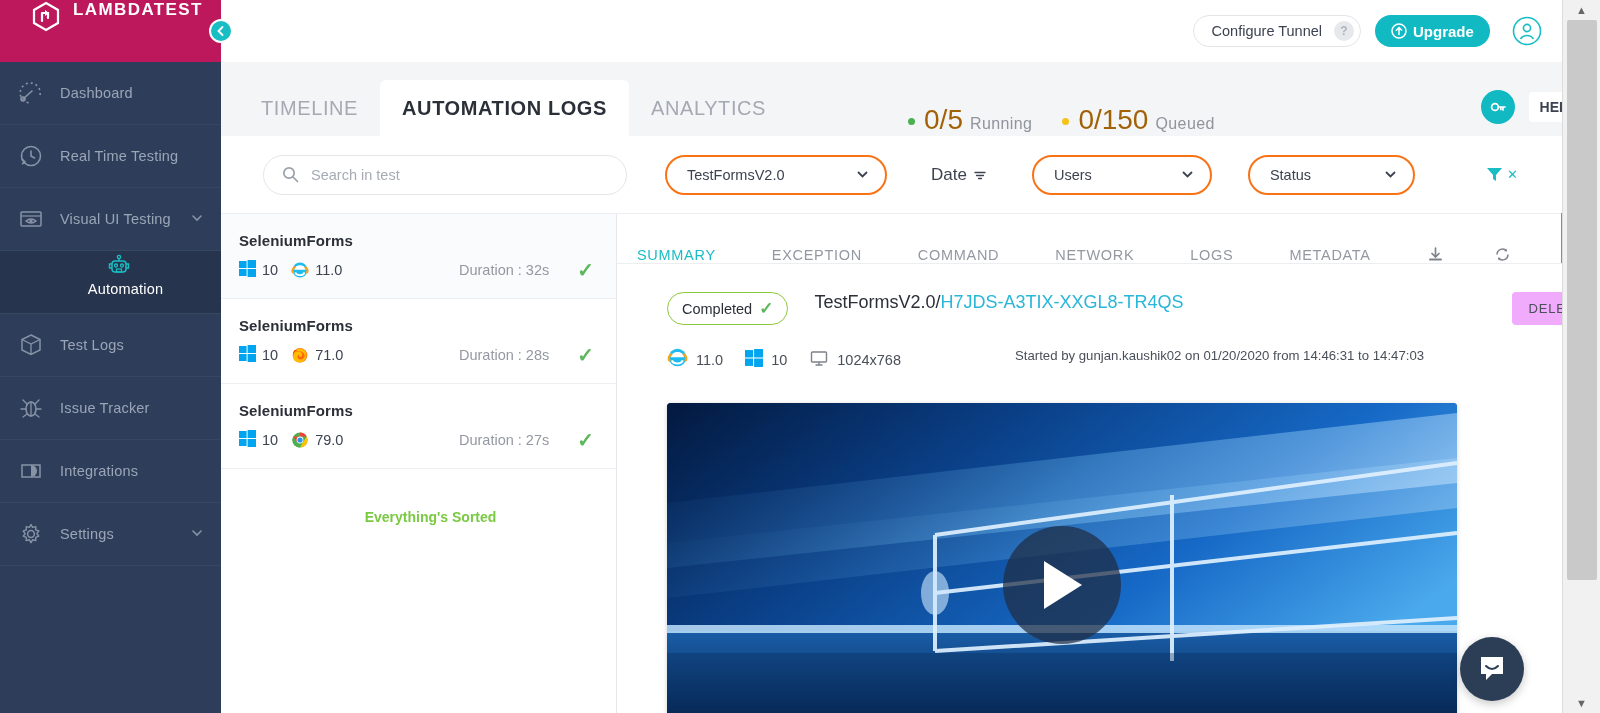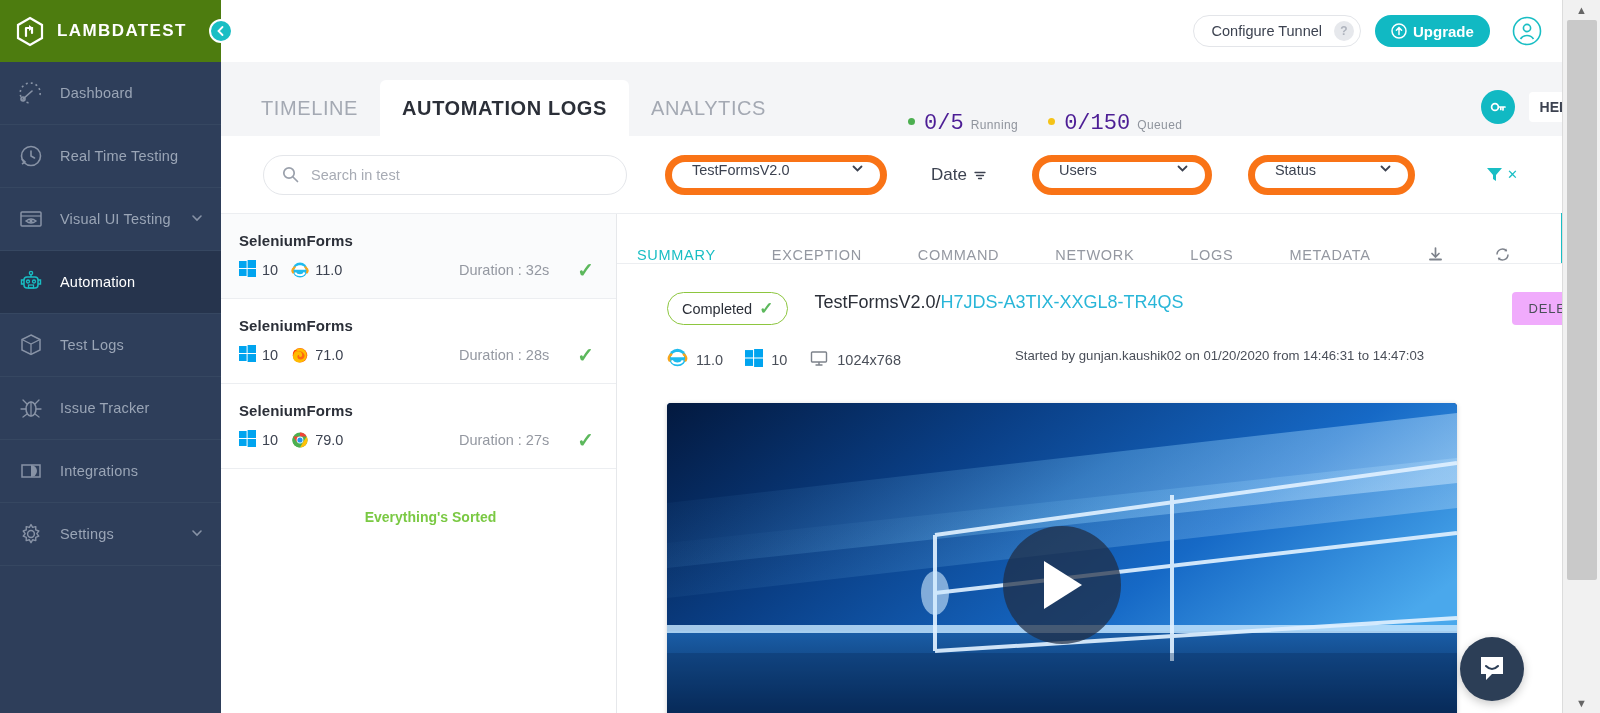--- a/index.html
+++ b/index.html
@@ -6,34 +6,34 @@
   html, body {
     width: 1600px; height: 713px;
     font-family: "Liberation Sans", sans-serif;
     background: #ffffff; overflow: hidden;
   }
   .app { position: relative; width: 1600px; height: 713px; display: flex; }
 
   
   .sidebar { width: 221px; height: 713px; background: #2e3e5a; flex: 0 0 221px;
              position: relative; z-index: 5; }
-  .brand { height: 62px; background: #4d7c0f; display: flex; align-items: center;
-           padding-left: 14px; position: relative; }
+  .brand { height: 62px; background: #be185d; display: flex; align-items: flex-start;
+           padding-left: 30px; position: relative; }
   .brand-logo { width: 32px; height: 32px; flex: 0 0 32px; }
   .brand-name { color: #fff; font-weight: bold; font-size: 17px; letter-spacing: 1.4px;
                 margin-left: 11px; }
   .collapse-btn { position: absolute; right: -12px; top: 19px; width: 24px; height: 24px;
                   border-radius: 50%; background: #19bec4; border: 2px solid #fff;
                   display: flex; align-items: center; justify-content: center; cursor: pointer; }
   .collapse-btn svg { display: block; }
 
   .nav { padding-top: 0; }
   .nav-item { height: 63px; display: flex; align-items: center; padding-left: 16px;
               border-bottom: 1px solid #364761; cursor: pointer; }
-  .nav-item.active { background: #26344d; }
+  .nav-item.active { background: #26344d; flex-direction: column; }
   .nav-ico { width: 30px; height: 30px; flex: 0 0 30px; display: flex; align-items: center;
              justify-content: center; }
   .nav-label { margin-left: 14px; color: #9aa5b6; font-size: 14.5px; letter-spacing: .2px; }
   .nav-item.active .nav-label { color: #ffffff; }
   .nav-caret { margin-left: auto; margin-right: 18px; color: #8893a6; }
 
   
   .main { flex: 1 1 auto; height: 713px; background: #f4f5f7; position: relative;
           display: flex; flex-direction: column; }
 
@@ -57,40 +57,40 @@
   .tabstrip { height: 74px; background: #f4f5f7; display: flex; align-items: flex-end;
               padding-left: 18px; flex: 0 0 74px; position: relative; }
   .tab { height: 56px; display: flex; align-items: center; padding: 0 22px;
          font-size: 20px; letter-spacing: .6px; color: #a4a9b3; cursor: pointer;
          border-radius: 6px 6px 0 0; }
   .tab.active { background: #fff; color: #2b2f38; font-weight: bold; }
   .status-group { display: flex; align-items: center; margin-left: 120px; gap: 30px; }
   .st { display: flex; align-items: baseline; }
   .dot { width: 7px; height: 7px; border-radius: 50%; margin-right: 9px;
          position: relative; top: -4px; }
-  .st-num { font-size: 22px; color: #4c1d95; font-family: Liberation Mono, monospace; }
-  .st-lbl { font-size: 12px; color: #8f949d; margin-left: 7px; letter-spacing: .4px; margin-top: 13px; }
+  .st-num { font-size: 28px; color: #a16207; }
+  .st-lbl { font-size: 16px; color: #8f949d; margin-left: 7px; letter-spacing: .4px; margin-top: 13px; }
   .right-tools { margin-left: auto; display: flex; align-items: center; gap: 14px;
                  padding-right: 78px; position: relative; top: -12px; }
   .key-btn { width: 34px; height: 34px; border-radius: 17px; background: #11b9c3;
              display: flex; align-items: center; justify-content: center; cursor: pointer; }
   .help-btn { height: 30px; background: #fff; border-radius: 4px; display: flex;
               align-items: center; padding: 0 11px; font-size: 14px; font-weight: bold;
               color: #3c4250; cursor: pointer; }
 
   
   .filterbar { height: 78px; background: #fff; display: flex; align-items: center;
                padding: 0 0 0 42px; flex: 0 0 78px; border-bottom: 1px solid #eceef1; }
   .search-box { width: 364px; height: 40px; border: 1px solid #e4e6ea; border-radius: 20px;
                 display: flex; align-items: center; padding-left: 18px; }
   .search-box input { border: 0; outline: 0; font-size: 14.5px; color: #3c4250;
                       margin-left: 12px; width: 280px; font-family: inherit; background: transparent; }
   .search-box input::placeholder { color: #a7abb4; }
-  .dd { height: 40px; border: 7px solid #f97316; border-radius: 20px; display: flex;
-        justify-content: space-between; padding: 0 16px 0 20px;
+  .dd { height: 40px; border: 2px solid #f97316; border-radius: 20px; display: flex;
+        align-items: center; justify-content: space-between; padding: 0 16px 0 20px;
         font-size: 14.5px; color: #3c4250; cursor: pointer; gap: 32px; }
   .dd-proj { width: 222px; margin-left: 38px; }
   .date-sort { display: flex; align-items: center; margin-left: 44px; font-size: 17px;
                color: #3c4250; cursor: pointer; }
   .dd-users { width: 180px; margin-left: 44px; }
   .dd-status { width: 167px; margin-left: 36px; }
   .filter-clear { margin-left: 70px; display: flex; align-items: center; cursor: pointer; }
   .fx { color: #19bec4; font-size: 13px; margin-left: 3px; }
 
   

